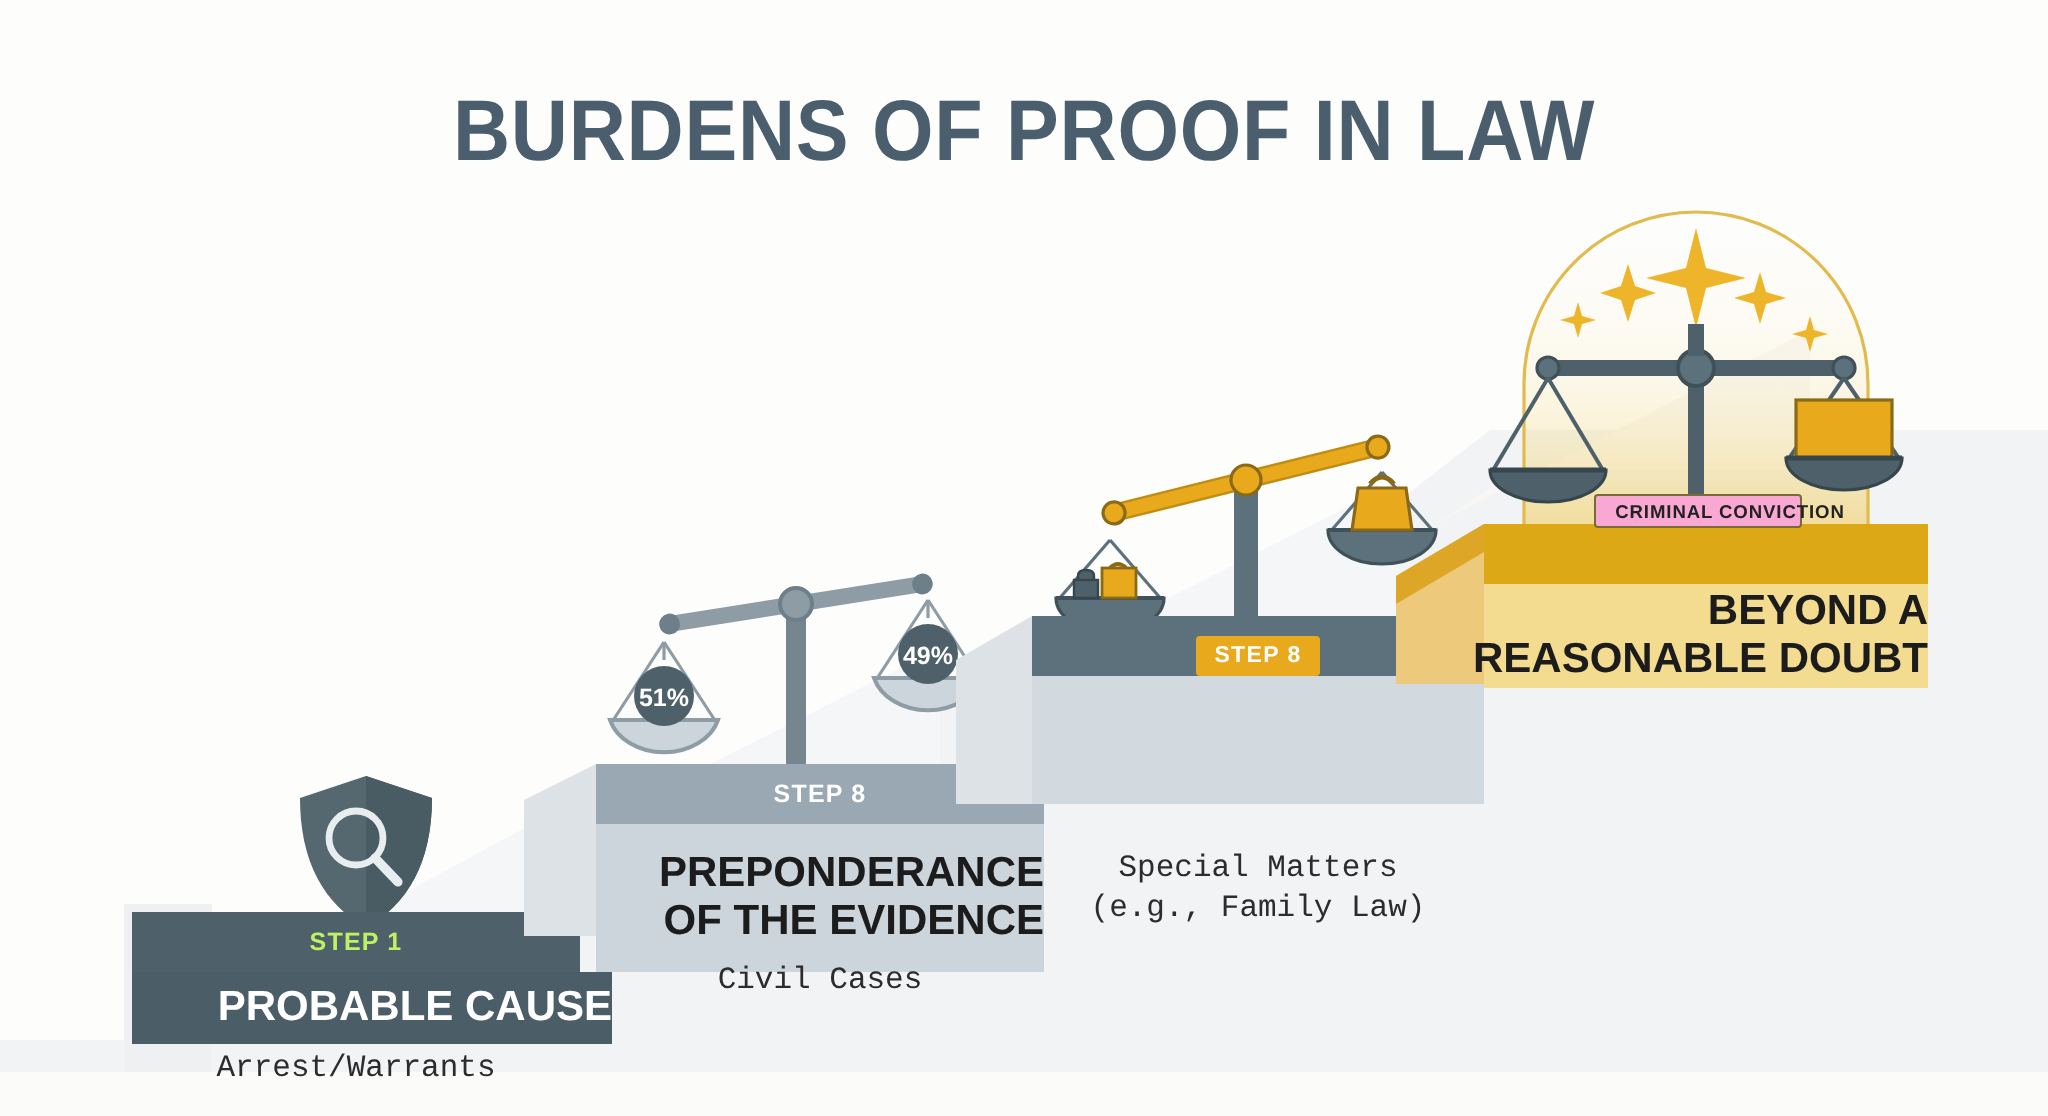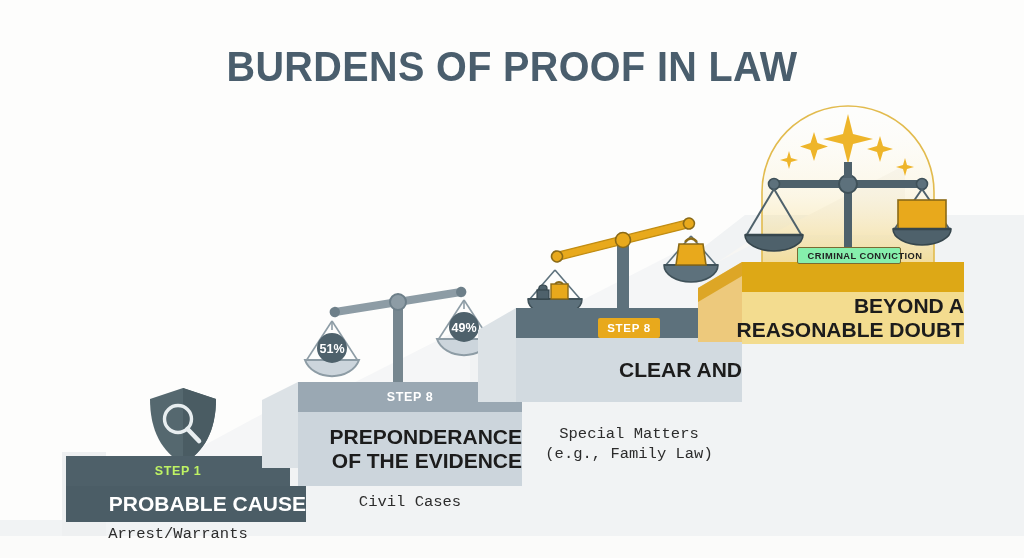--- a/index.html
+++ b/index.html
@@ -72,21 +72,21 @@
     font-size:11.5px;
     font-weight:bold;
     letter-spacing:0.7px;
     display:flex; align-items:center; justify-content:center;
     font-family:"Liberation Sans Narrow","Liberation Sans", sans-serif;
     border-radius:2px;
   }
 
   .tag-box {
     position:absolute;
-    background:#86efac;
+    background:#f9a8d4;
     border:1.4px solid #7a6a33;
     border-radius:2px;
     color:#222;
     font-size:9.3px;
     font-weight:bold;
     letter-spacing:0.45px;
     display:flex; align-items:center; justify-content:center;
     font-family:"Liberation Sans Narrow","Liberation Sans", sans-serif;
     white-space:nowrap;
     z-index:7;
@@ -189,21 +189,21 @@
 
     <div class="band" style="left:298px; top:382px; width:224px; height:30px; background:#9aa8b3; color:#ffffff; font-size:12.5px;">
       <span>STEP 8</span>
     </div>
 
     <div class="body-block" style="left:298px; top:412px; width:224px; height:74px; background:#ccd5dc; color:#1c1c1c; font-size:21px;">
       <span>PREPONDERANCE</span>
       <span>OF THE EVIDENCE</span>
     </div>
 
-    <div class="caption" style="left:298px; top:480px; width:224px;margin-top:12px;">
+    <div class="caption" style="left:298px; top:480px; width:224px;">
       <span>Civil Cases</span>
     </div>
   </div>
 
   <div class="step">
 
     <div class="icon-wrap" style="left:545px; top:222px;">
       <svg width="156" height="100" viewBox="0 0 156 100">
 
         <rect x="58" y="88" width="42" height="10" rx="3" fill="#5d717c"></rect>
@@ -244,21 +244,20 @@
       <polygon points="0,22 38,0 38,94 0,94" fill="#dce2e6"></polygon>
     </svg>
 
     <div class="band" style="left:516px; top:308px; width:226px; height:30px; background:#5d717c;"></div>
 
     <div class="gold-badge" style="left:598px; top:318px; width:62px; height:20px;">
       <span>STEP 8</span>
     </div>
 
     <div class="body-block" style="left:516px; top:338px; width:226px; height:64px; background:#d2dae0; color:#1c1c1c; font-size:21px;">
-      <span>CLEAR AND</span>
     </div>
 
     <div class="caption" style="left:516px; top:424px; width:226px;">
       <div>Special Matters</div>
       <div>(e.g., Family Law)</div>
     </div>
   </div>
 
   <div class="step">
 

